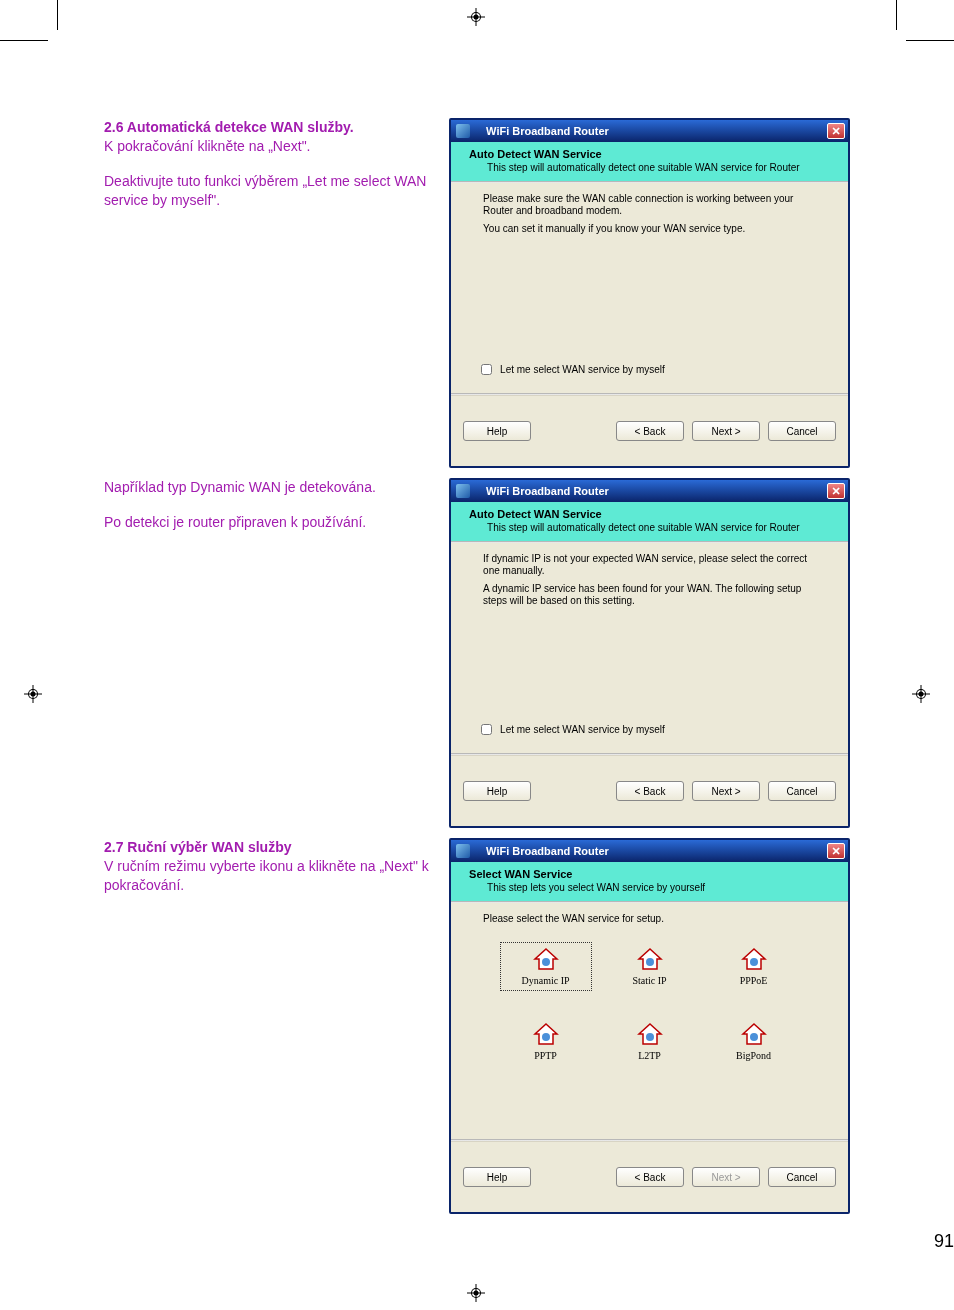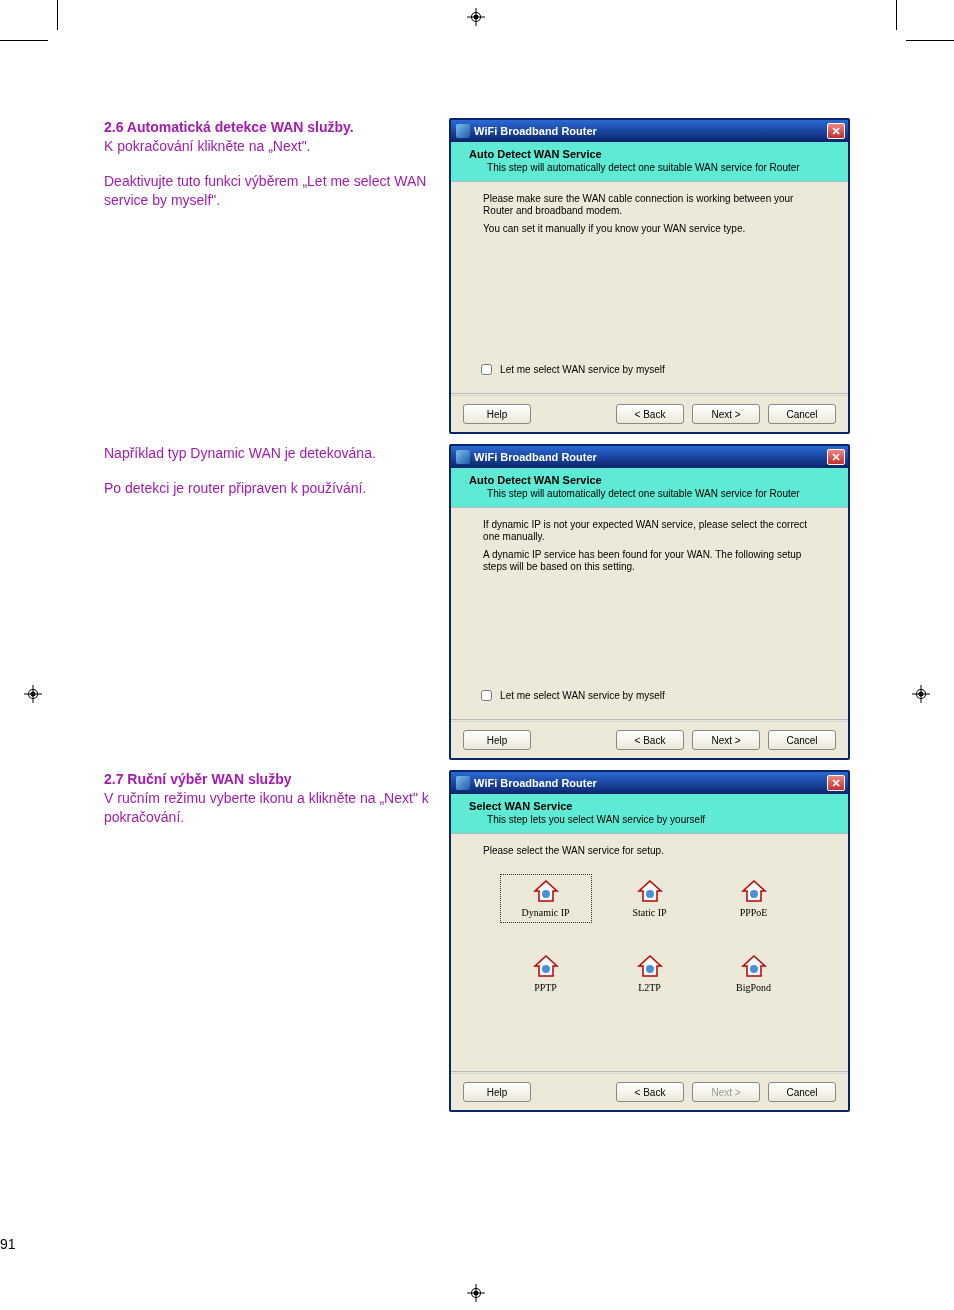--- a/index.html
+++ b/index.html
@@ -46,21 +46,21 @@
   }
   .titlebar {
     height: 22px;
     background: linear-gradient(to bottom, #2a6ad6 0%, #0a246a 100%);
     color: #fff;
     font-weight: bold;
     font-size: 11px;
     display: flex;
     align-items: center;
     padding: 0 3px 0 5px;
-    gap: 4px;
+    gap: 16px;
   }
   .appicon {
     width: 14px; height: 14px;
     background: linear-gradient(135deg,#7ec0ee,#1e5aa8);
     border-radius: 2px; flex-shrink: 0;
   }
   .titlebar-spacer { flex: 1; }
   .closebtn {
     width: 18px; height: 16px;
     background: linear-gradient(to bottom,#f08585,#c03030);
@@ -87,21 +87,21 @@
   .checkbox-row {
     position: absolute;
     bottom: 18px;
     left: 30px;
     display: flex;
     align-items: center;
     gap: 8px;
   }
   .checkbox-row input { width: 11px; height: 11px; }
   .dlg-footer {
-    padding: 8px 12px;
+    padding: 25px 12px;
     display: flex;
     gap: 8px;
     align-items: center;
     border-top: 1px solid #d8d4c4;
   }
   .dlg-footer .spacer { flex: 1; }
   .winbtn {
     min-width: 68px;
     height: 20px;
     border: 1px solid #888;
@@ -132,22 +132,22 @@
     font-family: Liberation Serif, serif;
   }
   .wan-icon.selected { outline: 1px dotted #333; }
   .wan-svg { width: 26px; height: 24px; }
 
   .page-number {
     position: absolute;
     bottom: 58px;
     left: 0;
     width: 954px;
-    text-align: left;
-    font-size: 14px;
+    text-align: right;
+    font-size: 18px;
   }
 </style>
 </head>
 <body>
 
 <div class="crop-mark cm-tl-h"></div>
 <div class="crop-mark cm-tl-v"></div>
 <div class="crop-mark cm-tr-h"></div>
 <div class="crop-mark cm-tr-v"></div>
 

